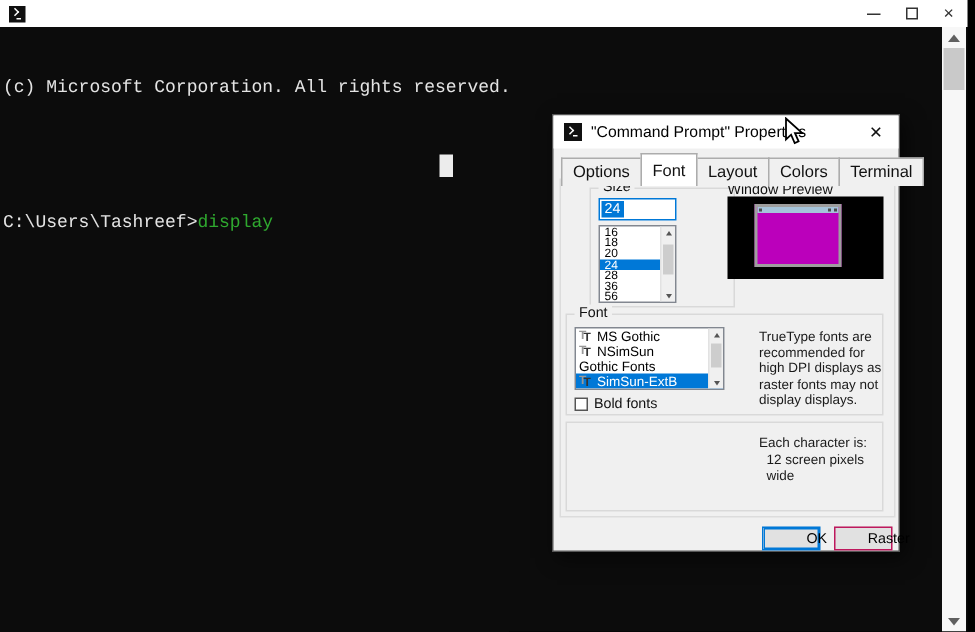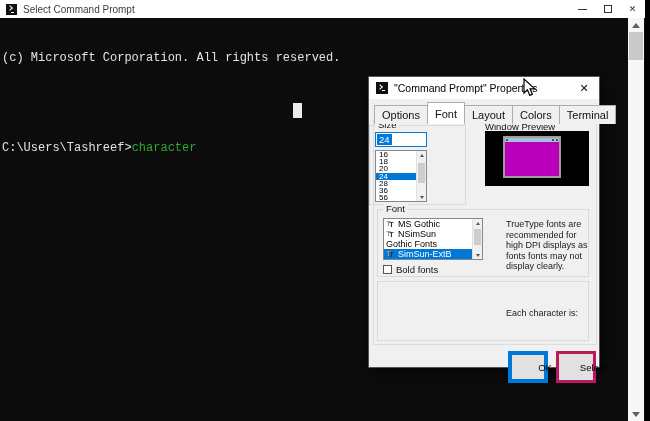--- a/index.html
+++ b/index.html
@@ -52,21 +52,21 @@
   .tab { padding:3px 7px; font-size:11px; background:#F0F0F0; border:1px solid #ACACAC; border-bottom:none;
     margin-right:-1px; color:#111; }
   .tab.active { background:#fff; padding-top:5px; padding-bottom:4px; position:relative; z-index:4; }
   .tab-page { position:absolute; left:4px; top:42px; width:224px; height:226px; background:#F0F0F0;
     border:1px solid #DCDCDC; }
 
   .group { position:absolute; border:1px solid #D9D9D9; }
   .group-label { position:absolute; top:-7px; left:5px; background:#F0F0F0; padding:0 3px; font-size:9.5px; color:#111; white-space:nowrap; }
 
   
-  .size-group { left:0; top:48px; width:97px; height:80px; }
+  .size-group { left:24px; top:48px; width:97px; height:80px; }
   .size-edit { position:absolute; left:5px; top:6px; width:52px; height:15px; background:#fff;
     border:1px solid #0078D7; font-size:9.5px; display:flex; align-items:center; padding-left:1px; }
   .sel-text { background:#0078D7; color:#fff; padding:0 2px; }
   .listbox { position:absolute; background:#fff; border:1px solid #828790; overflow:hidden; }
   .size-list { left:5px; top:24px; width:52px; height:52px; font-size:8px; }
   .size-list .lb-item { height:7.2px; line-height:7.2px; padding-left:3px; }
   .lb-item.sel { background:#0078D7; color:#fff; }
   .lb-scroll { position:absolute; right:0; top:0; bottom:0; width:10px; background:#F0F0F0; border-left:1px solid #E2E2E2; }
   .lb-scroll .sbx { position:absolute; left:0; width:100%; height:8px; display:flex; align-items:center; justify-content:center; }
   .sbx.up { top:0; } .sbx.down { bottom:0; }
@@ -94,56 +94,55 @@
   .font-note { position:absolute; left:128px; top:9px; width:82px; font-size:9px; line-height:10.5px; color:#1a1a1a; }
   .checkbox-row { position:absolute; left:5px; top:54px; display:flex; align-items:center; }
   .checkbox { width:9px; height:9px; background:#fff; border:1px solid #555; margin-right:4px; flex:none; }
   .checkbox-label { font-size:9.5px; color:#111; }
 
   
   .selfont-group { left:8px; top:204px; width:212px; height:60px; }
   .magenta-box { position:absolute; left:5px; top:6px; width:101px; height:38px; background:#BE00BE; overflow:hidden;
     font-family:"Liberation Mono", monospace; font-size:10px; font-weight:bold; color:#2EA42E;
     line-height:13px; padding:4px 0 0 3px; white-space:pre; }
-  .char-info { position:absolute; left:128px; top:8px; font-size:9px; line-height:11px; color:#1a1a1a;margin-top:18px; }
+  .char-info { position:absolute; left:128px; top:8px; font-size:9px; line-height:11px; color:#1a1a1a; }
   .char-info .indent { margin-left:5px; }
 
   
-  .dlg-btn { position:absolute; top:274px; width:39px; height:32px; background:#E1E1E1; border:3px solid #be185d;
+  .dlg-btn { position:absolute; top:274px; width:39px; height:16px; background:#E1E1E1; border:1px solid #be185d;
     font-size:9.5px; display:flex; align-items:center; justify-content:center; color:#000;padding-left:34px; }
   .dlg-btn.ok { left:139px; border-color:#0078D7; box-shadow:inset 0 0 0 1px #0078D7; }
   .dlg-btn.cancel { left:187px; }
 
   
   .mouse-cursor { position:absolute; left:523px; top:78px; z-index:50; }
 </style>
 </head>
 <body>
 
 <div class="console-window">
   <div class="titlebar">
     <span class="cmd-icon"></span>
-    <span class="title">Select Command Prompt</span>
     <div class="caption-buttons">
       <span class="cap-btn">
           <span class="min-glyph"></span>
         </span>
       <span class="cap-btn">
           <span class="max-glyph"></span>
         </span>
       <span class="cap-btn">
           <span class="close-glyph">✕</span>
         </span>
     </div>
   </div>
 
   <div class="console-body">
     <div class="console-line">(c) Microsoft Corporation. All rights reserved.</div>
     <div class="console-line"></div>
-    <div class="console-line"><span>C:\Users\Tashreef&gt;</span><span class="cmd-green">character</span></div>
+    <div class="console-line"><span>C:\Users\Tashreef&gt;</span><span class="cmd-green">display</span></div>
   </div>
   <div class="console-cursor"></div>
 
   <div class="console-scrollbar">
     <div class="sb-arrow up">
         <span class="tri-up"></span>
       </div>
     <div class="sb-thumb"></div>
     <div class="sb-arrow down">
         <span class="tri-down"></span>
@@ -224,32 +223,33 @@
       <div class="lb-scroll">
         <div class="sbx up">
             <span class="mini-tri-up"></span>
           </div>
         <div class="lb-thumb font-thumb"></div>
         <div class="sbx down">
             <span class="mini-tri-down"></span>
           </div>
       </div>
     </div>
-    <div class="font-note">TrueType fonts are recommended for high DPI displays as fonts fonts may not display clearly.</div>
+    <div class="font-note">TrueType fonts are recommended for high DPI displays as raster fonts may not display displays.</div>
     <div class="checkbox-row">
       <span class="checkbox"></span>
       <span class="checkbox-label">Bold fonts</span>
     </div>
   </div>
 
   <div class="group selfont-group">
     <div class="char-info">
       <div>Each character is:</div>
+      <div class="indent">12 screen pixels wide</div>
     </div>
   </div>
 
   <div class="dlg-btn ok">OK</div>
-  <div class="dlg-btn cancel">Select</div>
+  <div class="dlg-btn cancel">Raster</div>
 </div>
 
 <svg class="mouse-cursor" width="14" height="20" viewBox="0 0 14 20">
   <polygon points="1,1 1,15 4.4,11.8 6.8,17.4 9.4,16.2 7,10.8 11.8,10.8" fill="#ffffff" stroke="#000000" stroke-width="1.2"></polygon>
 </svg>
 
 </body></html>

